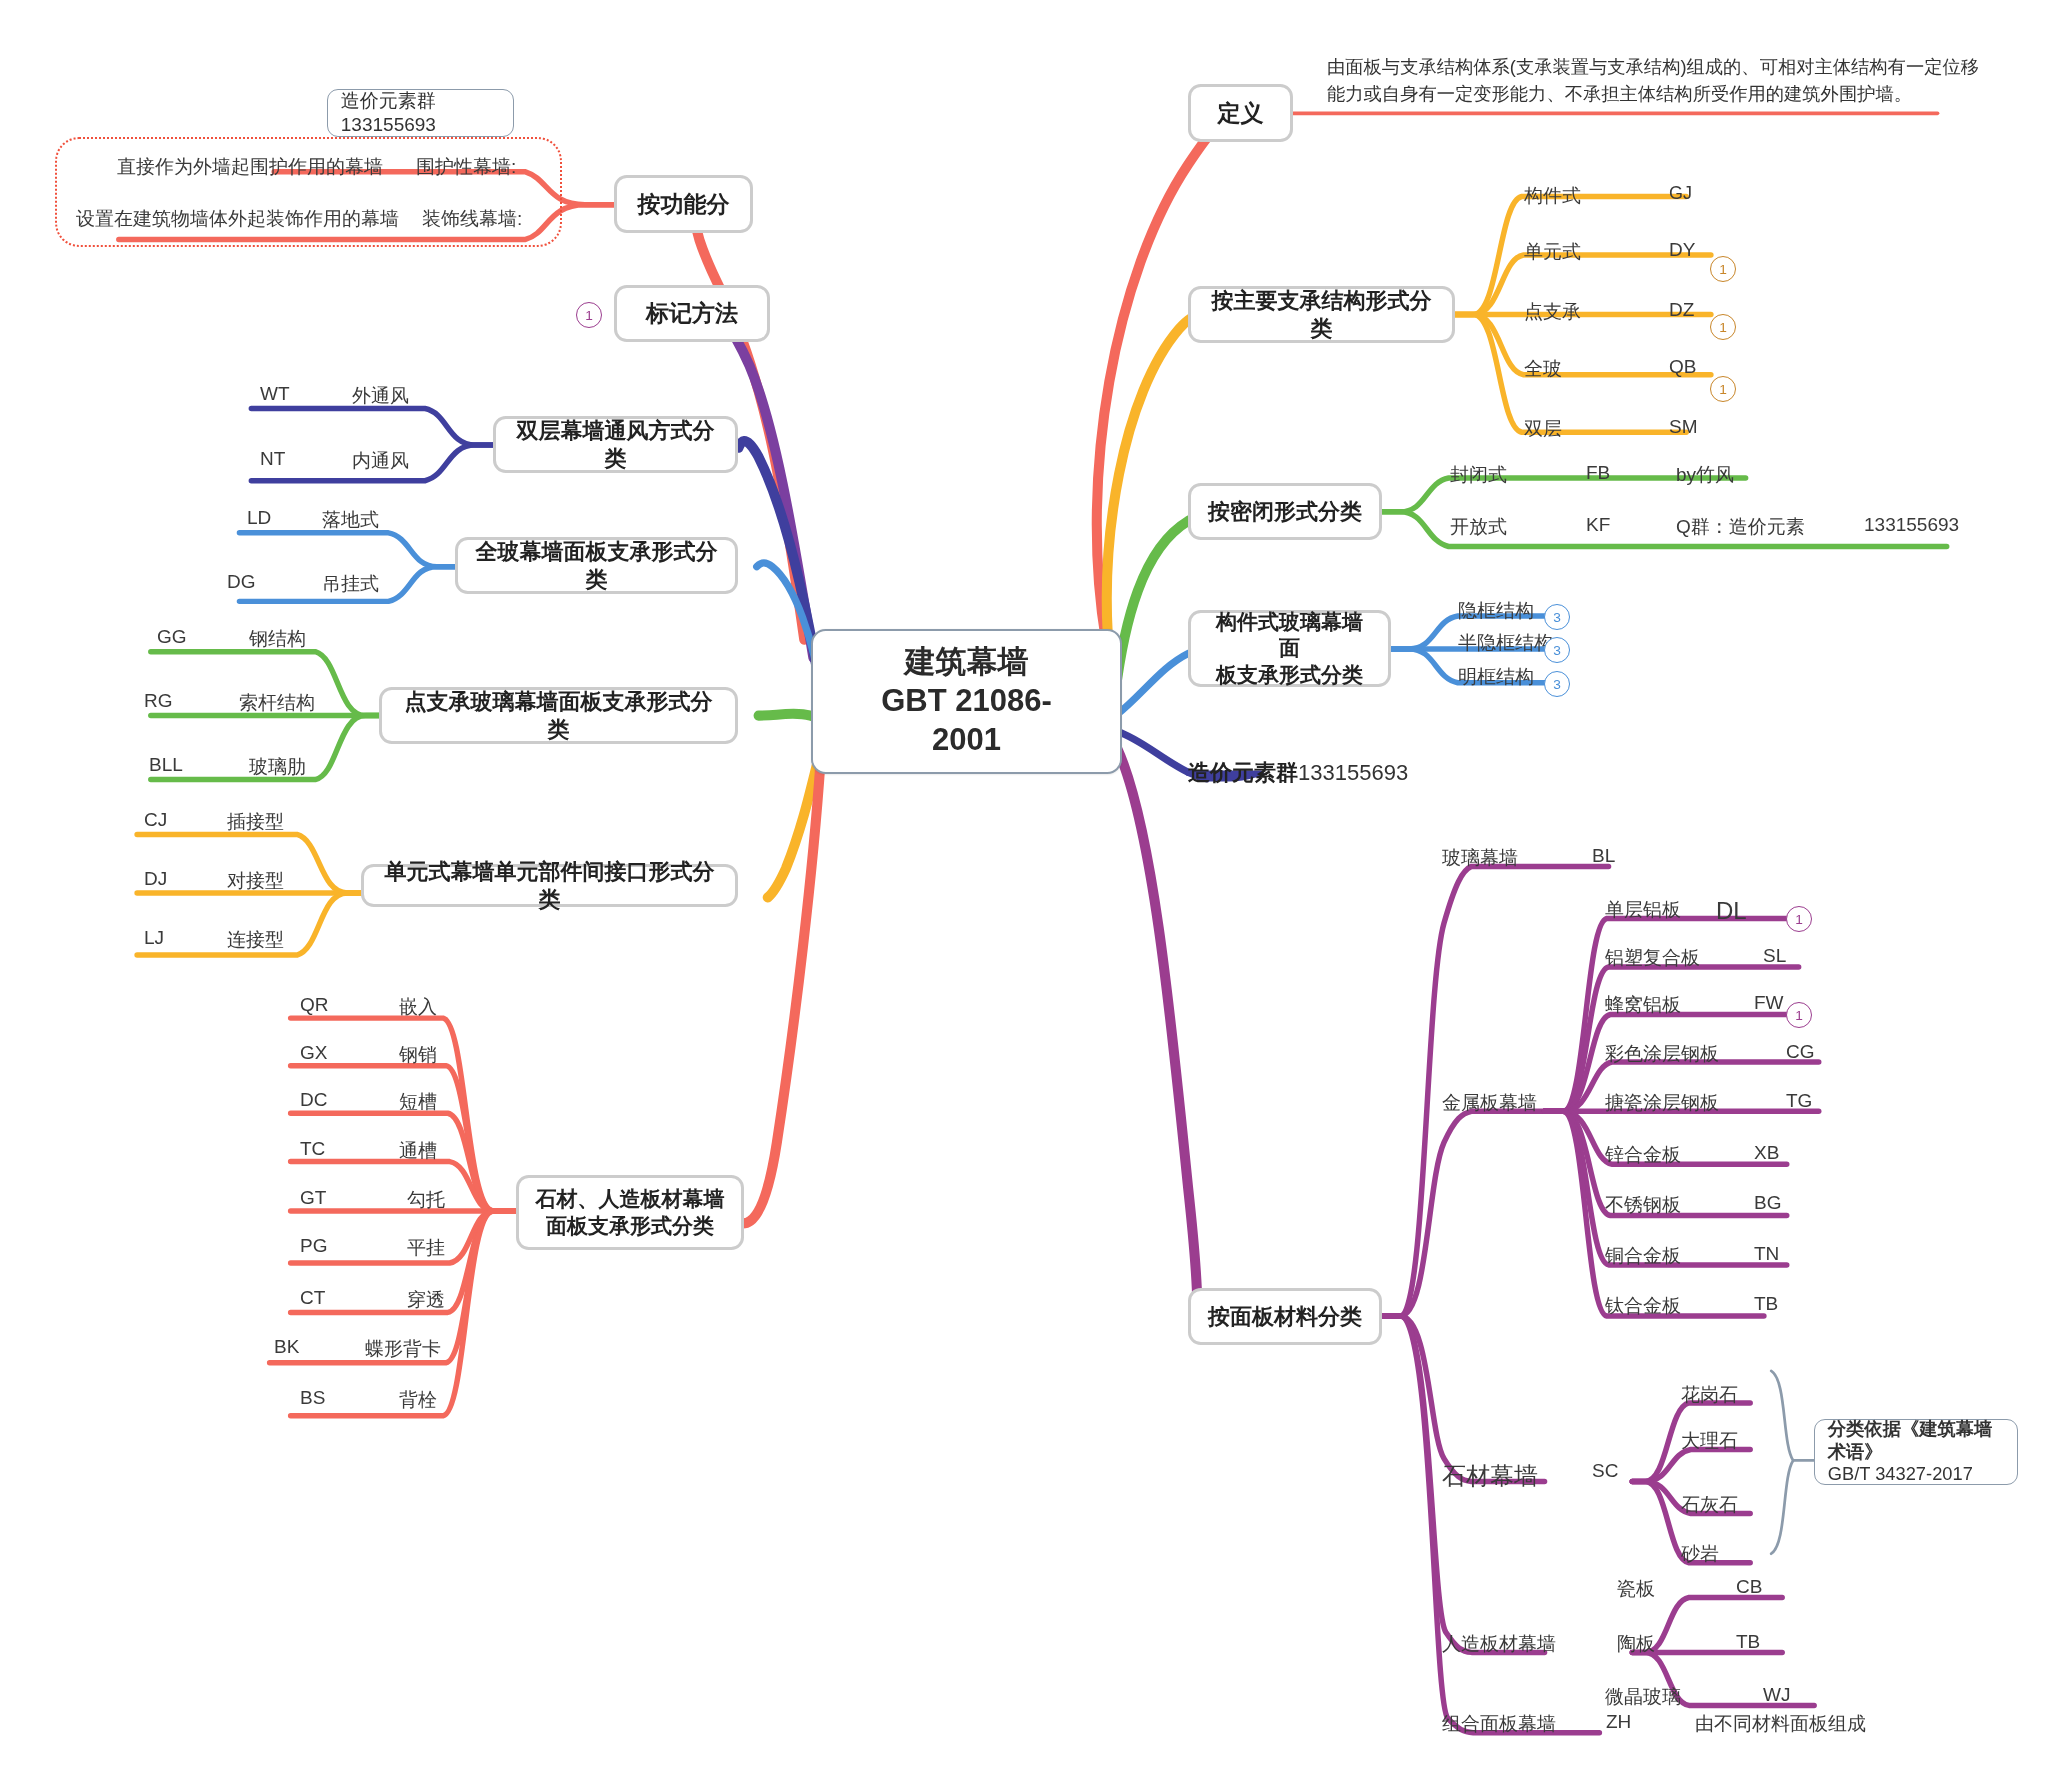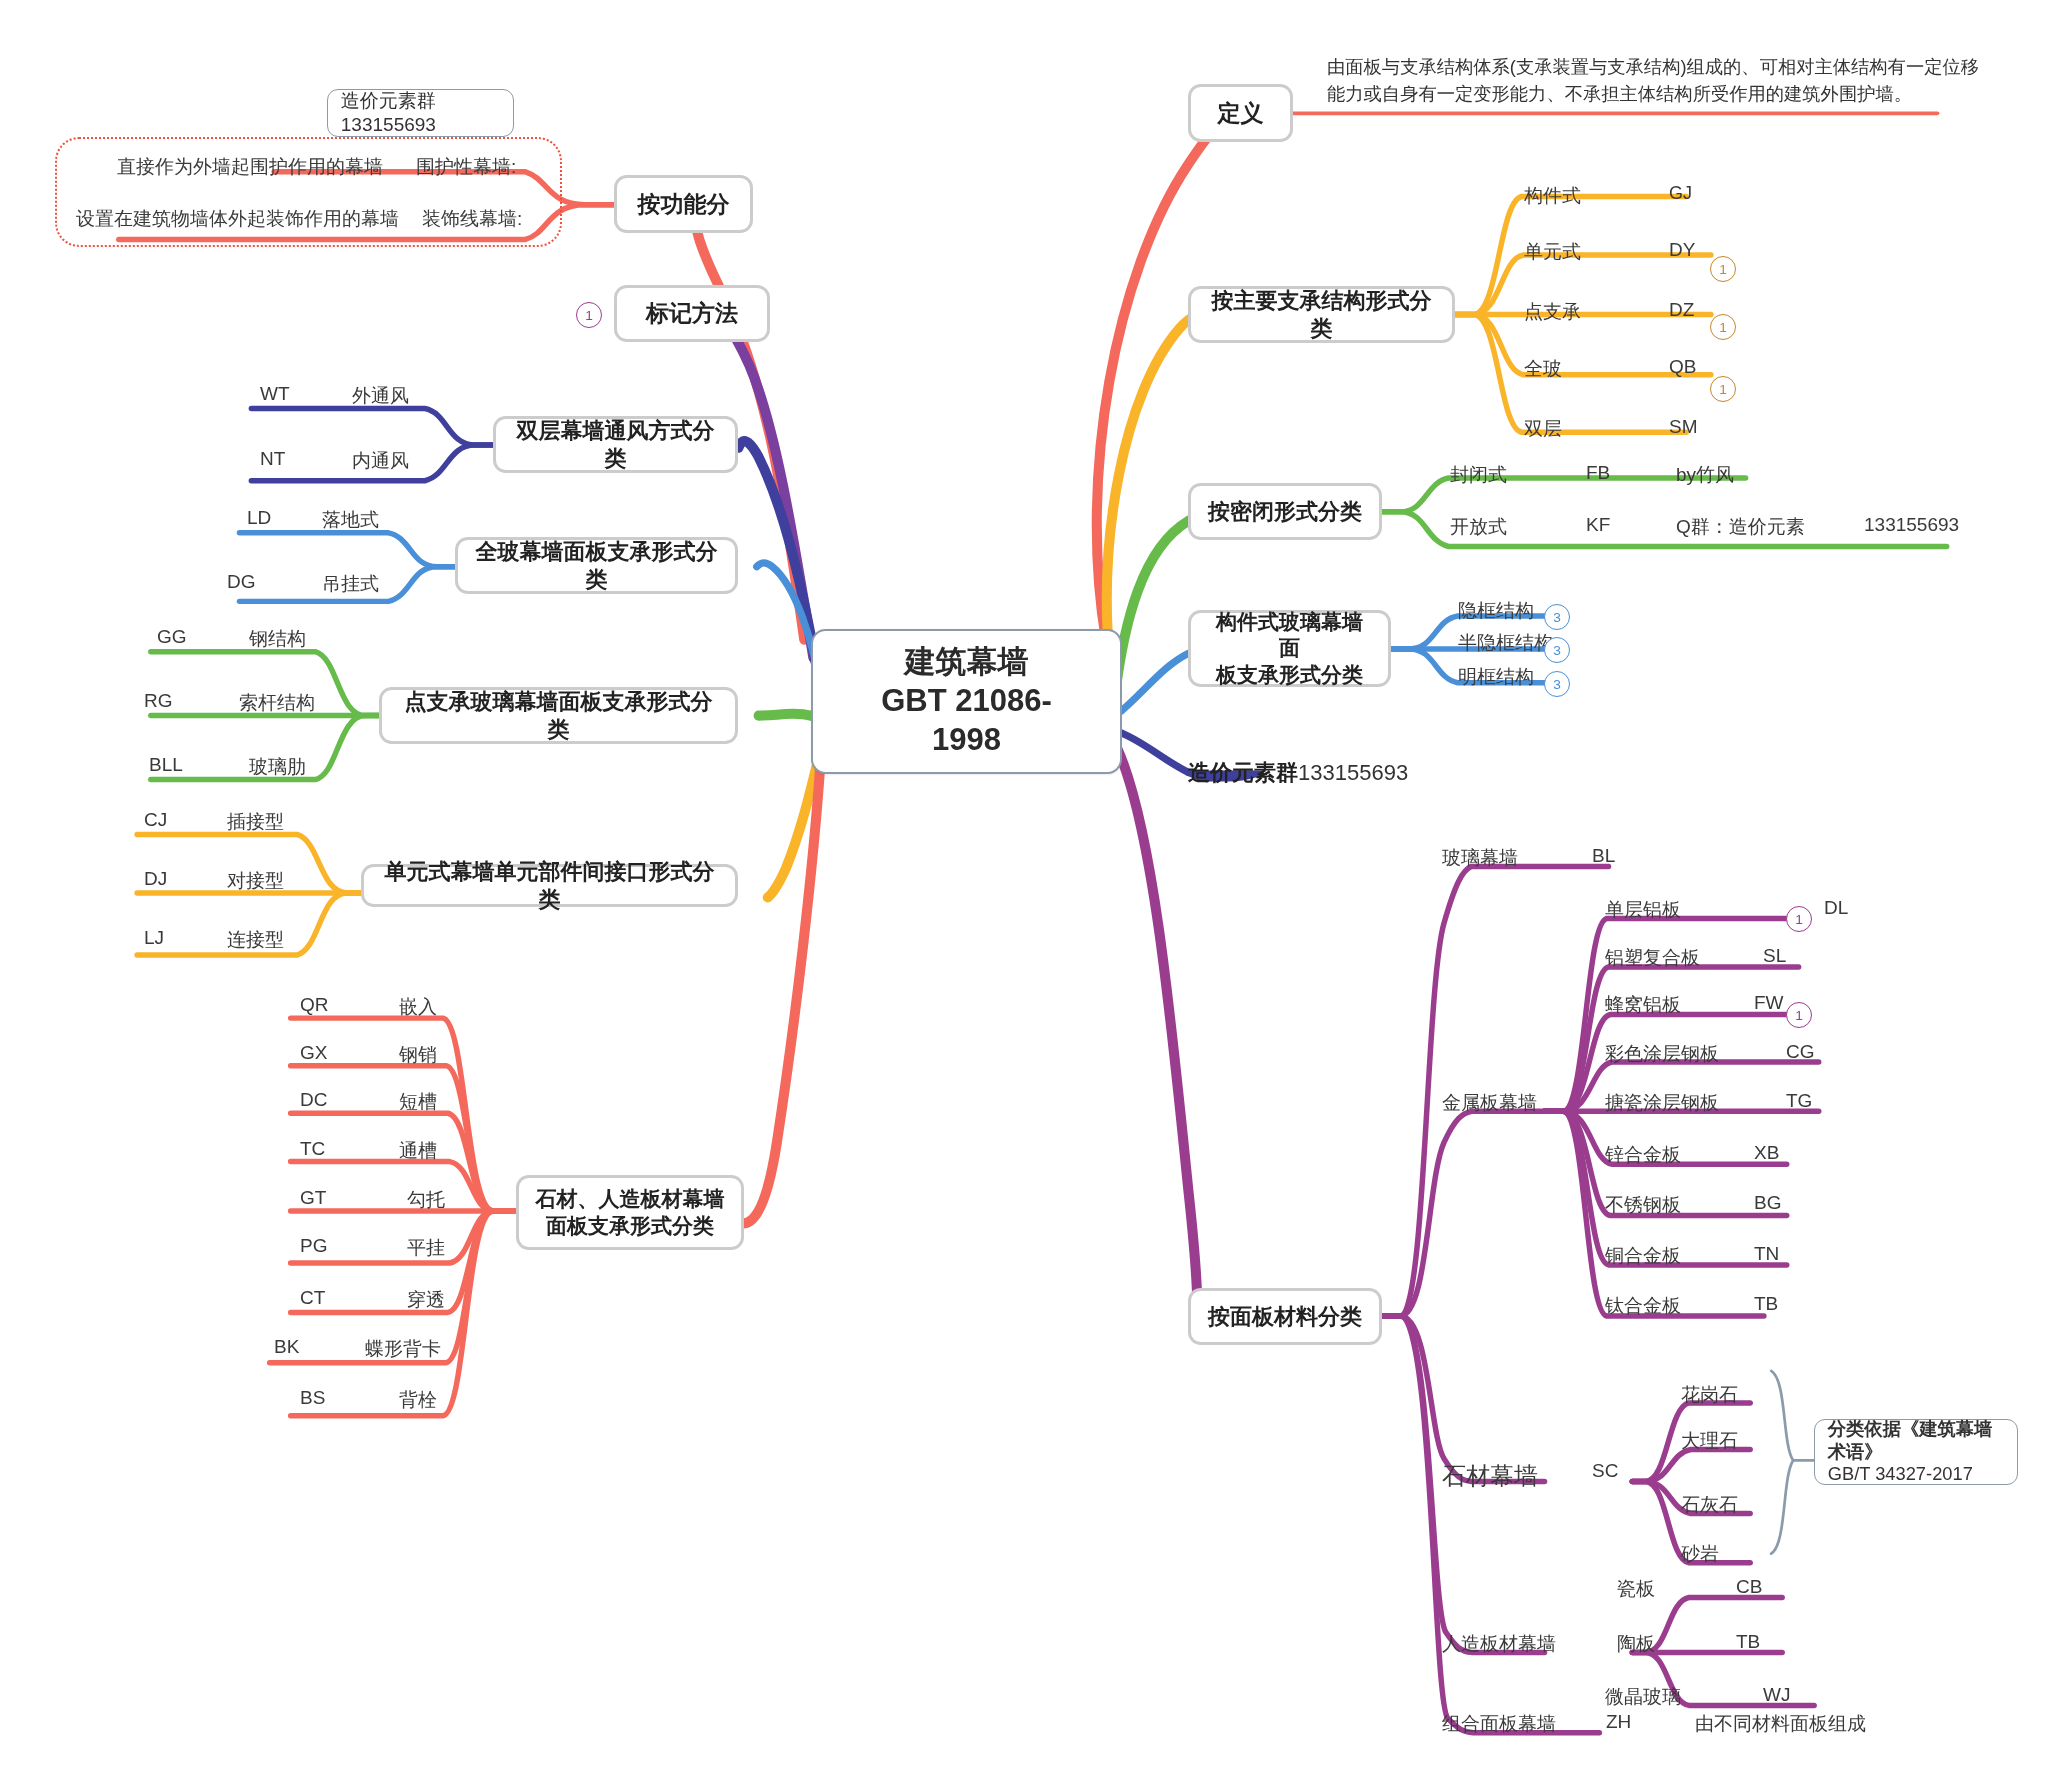--- a/index.html
+++ b/index.html
@@ -127,21 +127,21 @@
       <path d="M1786 1808 L1800 1808 C1825 1808 1825 1752 1848 1748 L1950 1748" stroke="#9b3d8f" stroke-width="6"></path>
       <path d="M1786 1808 L1950 1808" stroke="#9b3d8f" stroke-width="6"></path>
       <path d="M1786 1808 L1800 1808 C1825 1808 1825 1862 1848 1866 L1985 1866" stroke="#9b3d8f" stroke-width="6"></path>
 
     </g>
   </svg>
 
   <div class="node main" style="left:811px;top:629px;width:311px;height:145px;font-size:31px;">
     <span>建筑幕墙</span>
     <span>GBT 21086-</span>
-    <span>1998</span>
+    <span>2001</span>
   </div>
 
   <div class="node topic t-red" style="left:1188px;top:84px;width:105px;height:58px;font-size:23px;">
     <span>定义</span>
   </div>
   <div class="plain multiline" style="left:1327px;top:53px;font-size:18.3px;line-height:1.5;white-space:pre-line;color:#333;">由面板与支承结构体系(支承装置与支承结构)组成的、可相对主体结构有一定位移
 能力或自身有一定变形能力、不承担主体结构所受作用的建筑外围护墙。</div>
 
   <div class="dotted-box" style="left:55px;top:137px;width:507px;height:110px;"></div>
   <div class="node note" style="left:327px;top:89px;width:187px;height:48px;font-size:19px;justify-content:center;">
@@ -270,21 +270,21 @@
   <div class="leaf" style="left:1592px;top:845px;font-size:19px;">BL</div>
   <div class="leaf" style="left:1442px;top:1090px;font-size:19px;">金属板幕墙</div>
   <div class="leaf" style="left:1442px;top:1460px;font-size:24px;">石材幕墙</div>
   <div class="leaf" style="left:1592px;top:1460px;font-size:19px;">SC</div>
   <div class="leaf" style="left:1442px;top:1631px;font-size:19px;">人造板材幕墙</div>
   <div class="leaf" style="left:1442px;top:1711px;font-size:19px;">组合面板幕墙</div>
   <div class="leaf" style="left:1606px;top:1711px;font-size:19px;">ZH</div>
   <div class="leaf" style="left:1695px;top:1711px;font-size:19px;">由不同材料面板组成</div>
 
   <div class="leaf" style="left:1605px;top:897px;font-size:19px;">单层铝板</div>
-  <div class="leaf" style="left:1824px;top:897px;font-size:19px;">DL</div>
+  <div class="leaf" style="left:1716px;top:897px;font-size:24px;">DL</div>
   <div class="badge b-purple" style="left:1786px;top:906px;">1</div>
 
   <div class="leaf" style="left:1605px;top:945px;font-size:19px;">铝塑复合板</div>
   <div class="leaf" style="left:1763px;top:945px;font-size:19px;">SL</div>
 
   <div class="leaf" style="left:1605px;top:992px;font-size:19px;">蜂窝铝板</div>
   <div class="leaf" style="left:1754px;top:992px;font-size:19px;">FW</div>
   <div class="badge b-purple" style="left:1786px;top:1002px;">1</div>
 
   <div class="leaf" style="left:1605px;top:1041px;font-size:19px;">彩色涂层钢板</div>

